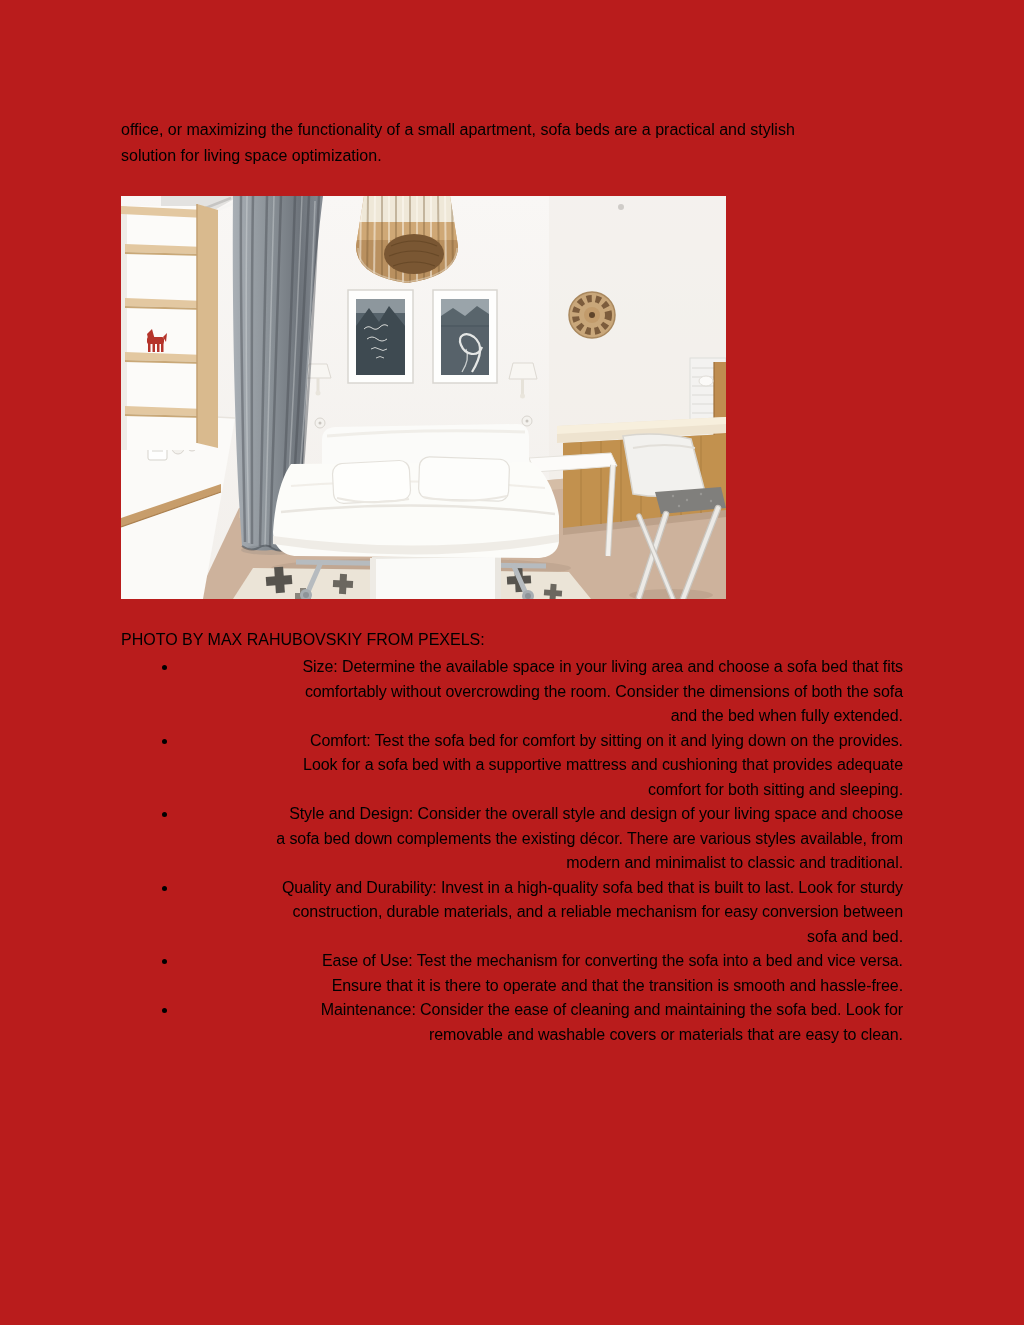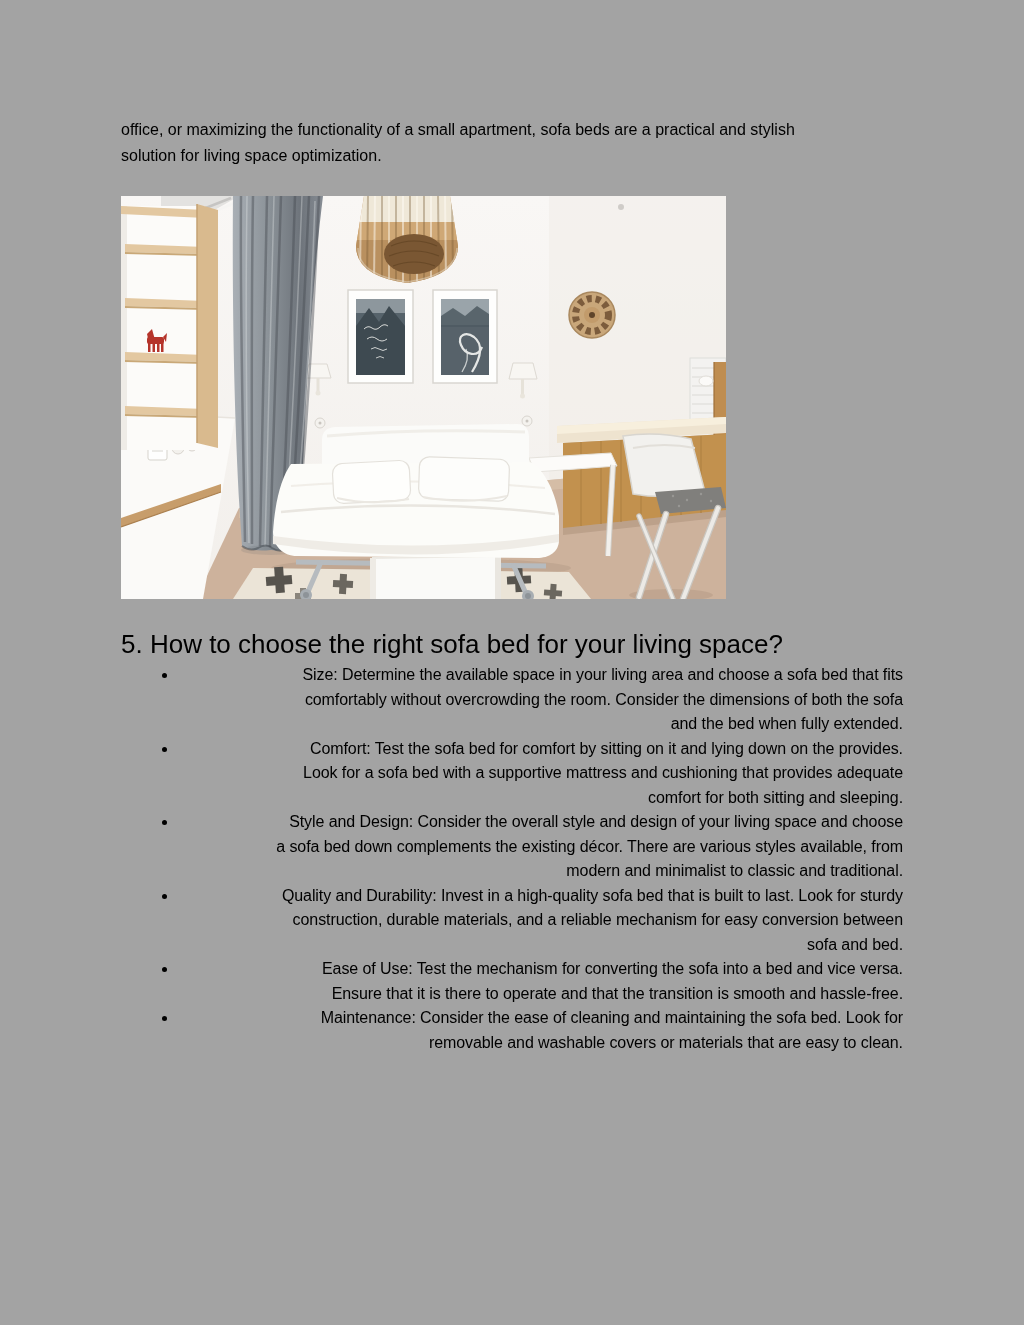--- a/index.html
+++ b/index.html
@@ -1,16 +1,16 @@
 <!DOCTYPE html>
 <html><head>
 <meta charset="utf-8">
 <style>
   html,body{margin:0;padding:0;background:#ffffff;}
-  .page{position:relative;width:1024px;height:1325px;background:#a3a3a3;overflow:hidden;
+  .page{position:relative;width:1024px;height:1325px;background:#b91c1c;overflow:hidden;
         font-family:"Liberation Sans","DejaVu Sans",sans-serif;color:#000;}
   .content{box-sizing:border-box;padding:117px 121px 0 121px;width:1024px;}
   p{margin:0;white-space:pre-line;}
   .body-text{font-size:16px;line-height:26px;}
   .intro{margin-bottom:27px;}
   figure{margin:0;padding:0;width:605px;height:403px;}
   figure svg{display:block;width:605px;height:403px;}
   .caption{margin-top:28px;font-size:16px;line-height:26px;}
   h2{margin:28px 0 0 0;font-size:26px;line-height:34px;font-weight:400;}
   .section-intro{margin-top:6px;}
@@ -290,22 +290,22 @@
           <path d="M545,318 L518,401" stroke="#c9c6c0" stroke-width="6.5" stroke-linecap="round"></path>
           <path d="M545,318 L518,401" stroke="#eceae6" stroke-width="4" stroke-linecap="round"></path>
           <path d="M597,312 L562,403" stroke="#c9c6c0" stroke-width="6.5" stroke-linecap="round"></path>
           <path d="M597,312 L562,403" stroke="#eceae6" stroke-width="4" stroke-linecap="round"></path>
           <path d="M518,320 L552,403" stroke="#c9c6c0" stroke-width="5.5" stroke-linecap="round"></path>
           <path d="M518,320 L552,403" stroke="#eceae6" stroke-width="3" stroke-linecap="round"></path>
         </g>
       </svg>
     </figure>
 
-
-    <h2>5. How to choose the right sofa bed for your living space?</h2>
+    <p class="caption">PHOTO BY MAX RAHUBOVSKIY FROM PEXELS:</p>
+
 
 
     <ul>
       <li>Size: Determine the available space in your living area and choose a sofa bed that fits
 comfortably without overcrowding the room. Consider the dimensions of both the sofa
 and the bed when fully extended.</li>
       <li>Comfort: Test the sofa bed for comfort by sitting on it and lying down on the provides.
 Look for a sofa bed with a supportive mattress and cushioning that provides adequate
 comfort for both sitting and sleeping.</li>
       <li>Style and Design: Consider the overall style and design of your living space and choose

